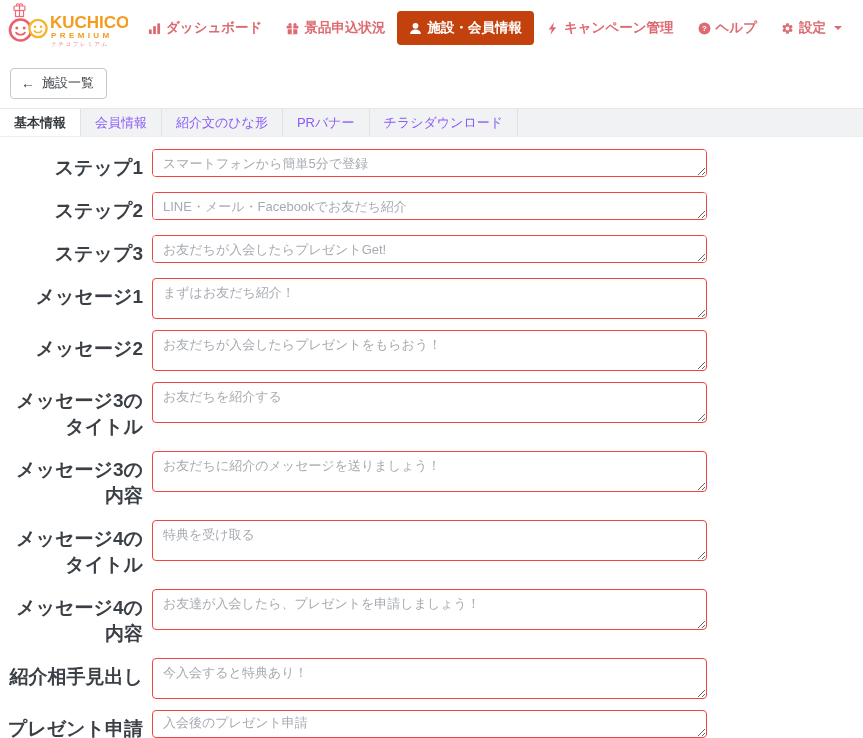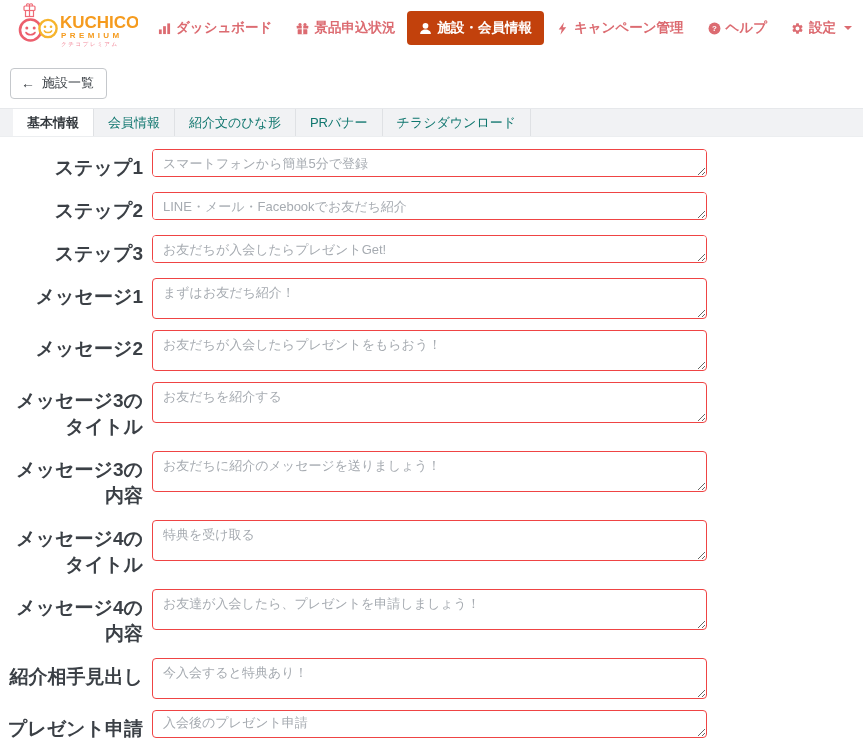--- a/index.html
+++ b/index.html
@@ -1,39 +1,39 @@
 <!DOCTYPE html>
 <html><head>
 <meta charset="utf-8">
 <style>
   * { box-sizing: border-box; margin: 0; padding: 0; }
   html,body { width: 863px; height: 738px; background: #fff; overflow: hidden;
     font-family: "Liberation Sans", "DejaVu Sans", sans-serif; }
 
   
-  .header { display: flex; align-items: center; height: 56px; padding: 0 10px 0 16px; background: #fff; }
+  .header { display: flex; align-items: center; height: 56px; padding: 0 10px 0 6px; background: #fff; }
   .logo { flex-shrink: 0; margin-right: 8px; }
   .nav { display: flex; align-items: center; }
   .nav-item { display: inline-flex; align-items: center; gap: 5px; color: #dc6b71;
     font-size: 13.5px; font-weight: 600; padding: 8px 12px; border-radius: 4px; cursor: pointer; white-space: nowrap; }
   .nav-item .icon { display: inline-flex; align-items: center; }
   .nav-item.active { background: #c2410c; color: #fff; }
   .caret { width: 0; height: 0; border-left: 4px solid transparent; border-right: 4px solid transparent;
     border-top: 4px solid currentColor; margin-left: 3px; display: inline-block; }
 
   
   .toolbar { padding: 12px 0 9px 10px; }
   .back-btn { display: inline-flex; align-items: center; gap: 7px; background: #fff;
     border: 1px solid #c5c8cc; border-radius: 4px; padding: 5px 12px 6px 10px;
     font-size: 13px; color: #3b4046; cursor: pointer; }
   .back-arrow { font-weight: bold; font-size: 14px; line-height: 1; }
 
   
-  .tabs { display: flex; background: #f1f2f4; border-top: 1px solid #e6e8eb; border-bottom: 1px solid #eceef0; height: 29px; padding-left: 13px; }
-  .tab { padding: 0 14px; line-height: 28px; font-size: 13px; color: #0f766e;
+  .tabs { display: flex; background: #f1f2f4; border-top: 1px solid #e6e8eb; border-bottom: 1px solid #eceef0; height: 29px; }
+  .tab { padding: 0 14px; line-height: 28px; font-size: 13px; color: #8b5cf6;
     border-right: 1px solid #dfe1e4; cursor: pointer; white-space: nowrap; }
   .tab.active { background: #fff; color: #33383d; font-weight: bold; }
 
   
   .form { padding-top: 12px; }
   .form-row { display: flex; align-items: flex-start; margin-bottom: 11px; }
   .form-label { width: 143px; text-align: right; font-size: 19px; font-weight: bold;
     color: #3b4046; padding-top: 6px; flex-shrink: 0; }
   .form-row textarea { margin-left: 9px; width: 555px; border: 1px solid #ef4444; border-radius: 4px;
     padding: 5px 10px; font-size: 13px; font-family: inherit; color: #0f766e; resize: both; display: block; }

